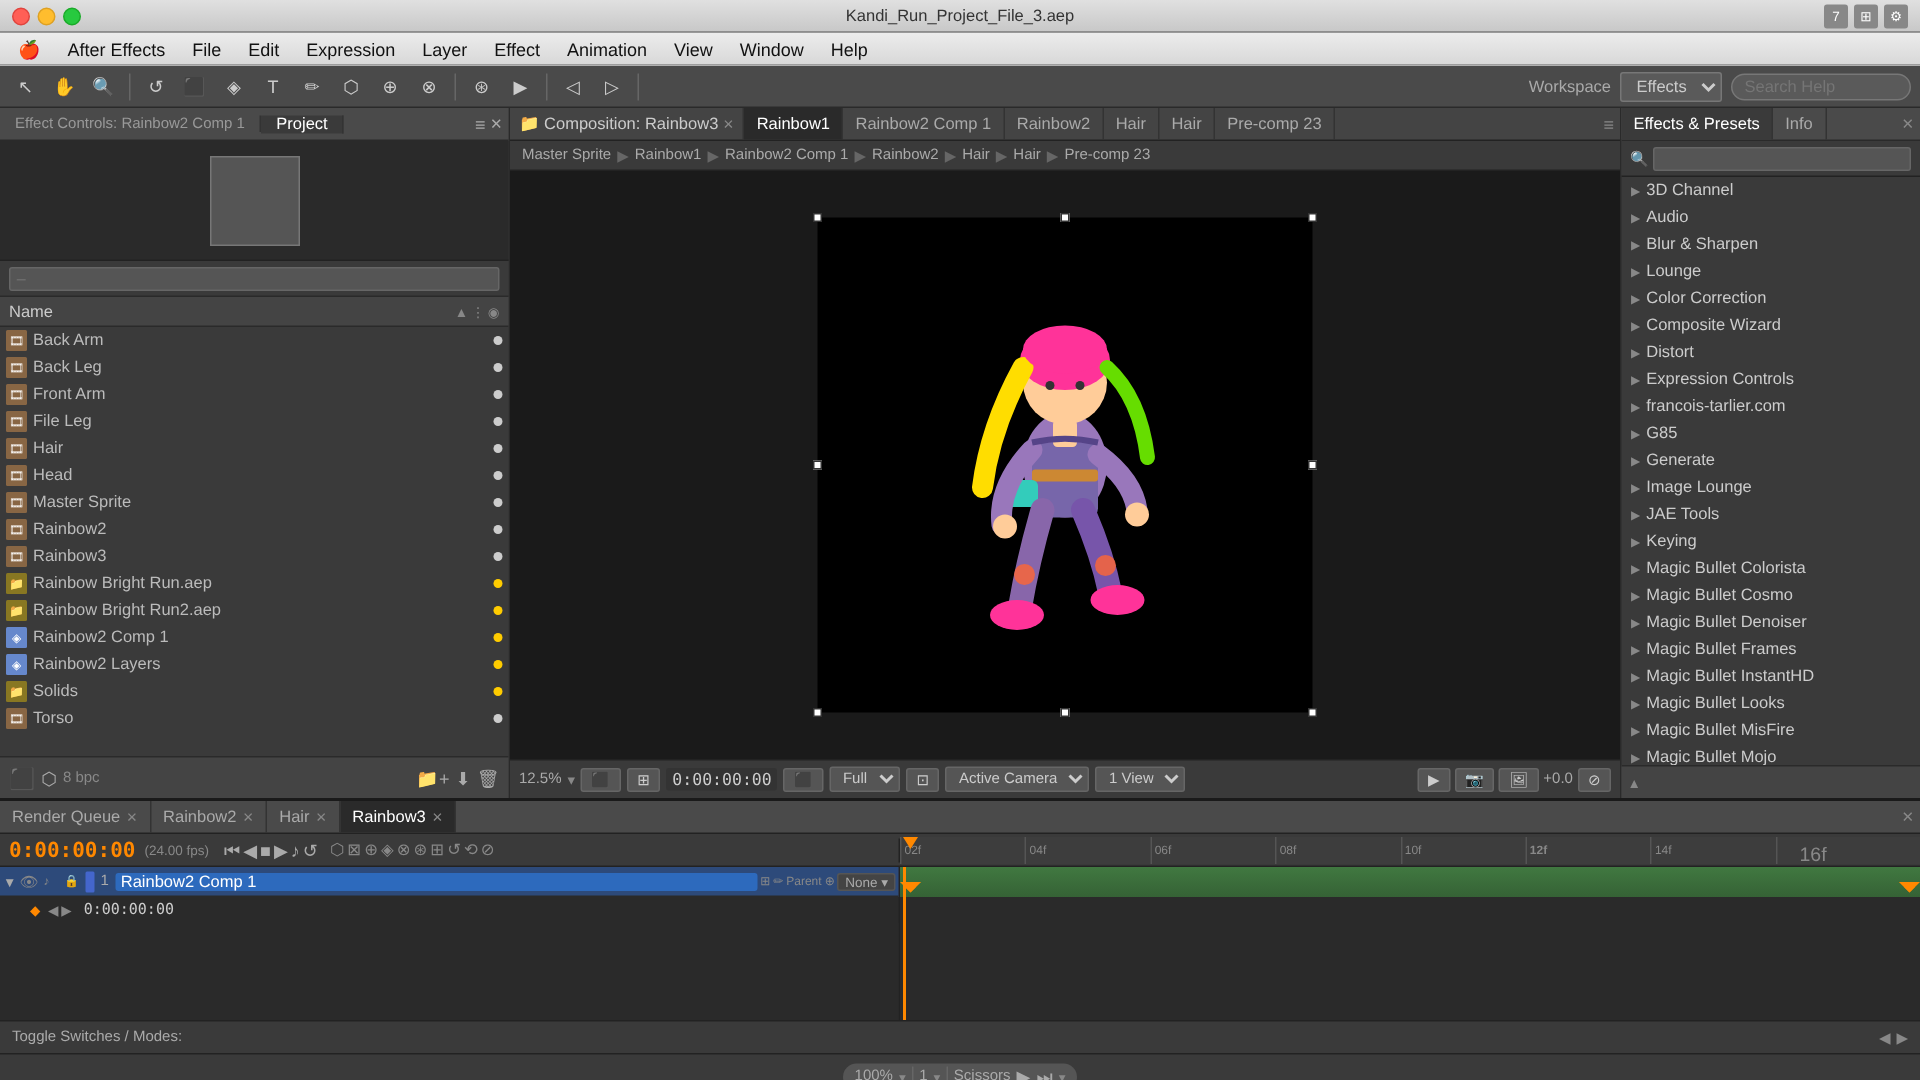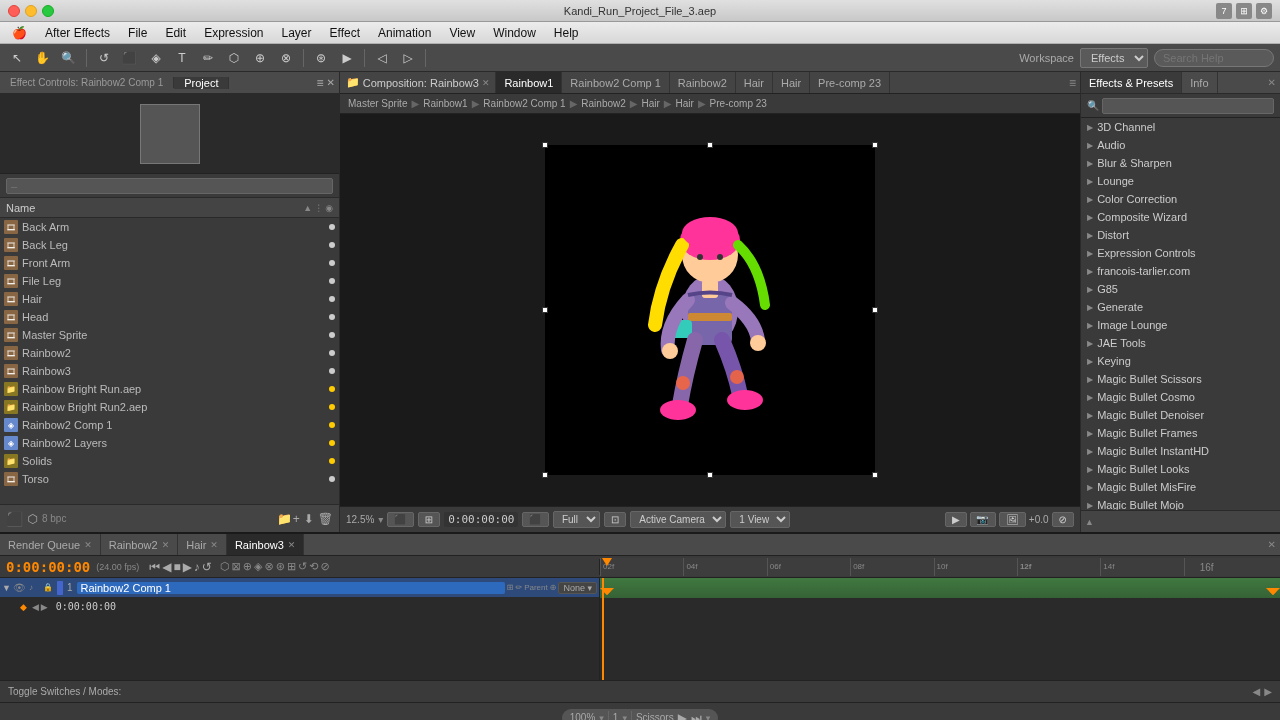--- a/index.html
+++ b/index.html
@@ -967,21 +967,21 @@
         <div class="effect-category">
           <span class="effect-arrow">▶</span>
           <span>JAE Tools</span>
         </div>
         <div class="effect-category">
           <span class="effect-arrow">▶</span>
           <span>Keying</span>
         </div>
         <div class="effect-category">
           <span class="effect-arrow">▶</span>
-          <span>Magic Bullet Scissors</span>
+          <span>Magic Bullet Colorista</span>
         </div>
         <div class="effect-category">
           <span class="effect-arrow">▶</span>
           <span>Magic Bullet Cosmo</span>
         </div>
         <div class="effect-category">
           <span class="effect-arrow">▶</span>
           <span>Magic Bullet Denoiser</span>
         </div>
         <div class="effect-category">
@@ -1068,21 +1068,21 @@
 
         <div id="timeline-ruler" style="width:100%;height:18px;background:#3d3d3d;position:relative;display:flex;align-items:flex-end;">
           <div style="position:absolute;top:0;left:0;width:100%;height:100%;display:flex;">
             <div style="flex:1;border-left:1px solid #555;font-size:8px;color:#888;padding-left:2px;padding-top:4px;">02f</div>
             <div style="flex:1;border-left:1px solid #555;font-size:8px;color:#888;padding-left:2px;padding-top:4px;">04f</div>
             <div style="flex:1;border-left:1px solid #555;font-size:8px;color:#888;padding-left:2px;padding-top:4px;">06f</div>
             <div style="flex:1;border-left:1px solid #555;font-size:8px;color:#888;padding-left:2px;padding-top:4px;">08f</div>
             <div style="flex:1;border-left:1px solid #555;font-size:8px;color:#888;padding-left:2px;padding-top:4px;">10f</div>
             <div style="flex:1;border-left:1px solid #555;font-size:8px;color:#888;padding-left:2px;padding-top:4px;font-weight:bold;">12f</div>
             <div style="flex:1;border-left:1px solid #555;font-size:8px;color:#888;padding-left:2px;padding-top:4px;">14f</div>
-            <div style="flex:1;border-left:1px solid #555;font-size:10px;color:#888;padding-left:15px;padding-top:4px;">16f</div>
+            <div style="flex:1;border-left:1px solid #555;font-size:13px;color:#888;padding-left:15px;padding-top:4px;">16f</div>
           </div>
 
           <div style="position:absolute;top:0;left:2px;width:10px;height:18px;display:flex;flex-direction:column;align-items:center;cursor:pointer;">
             <div style="width:0;height:0;border-left:5px solid transparent;border-right:5px solid transparent;border-top:8px solid #ff8800;"></div>
           </div>
         </div>
       </div>
     </div>
 
     <div id="timeline-tracks">

